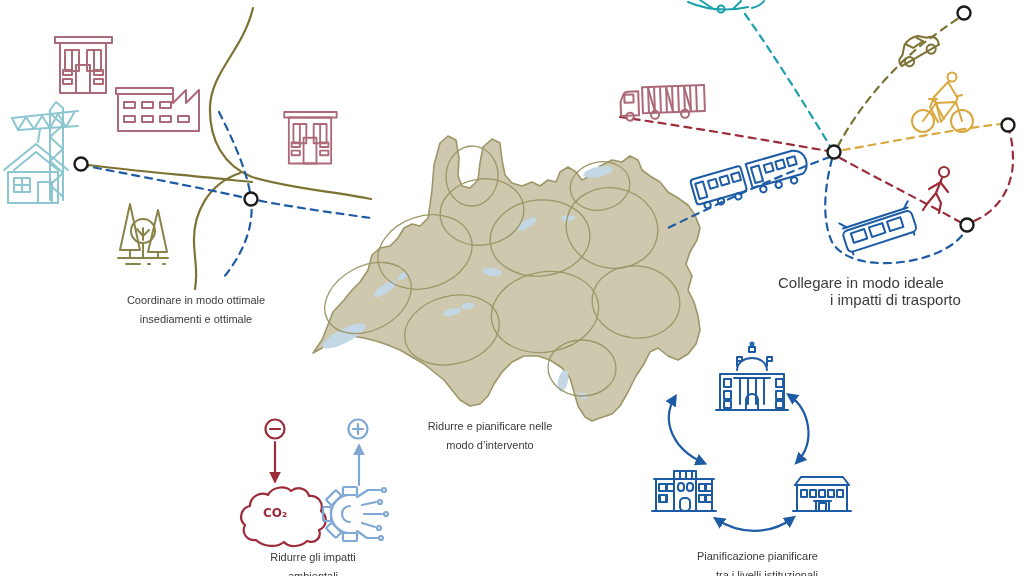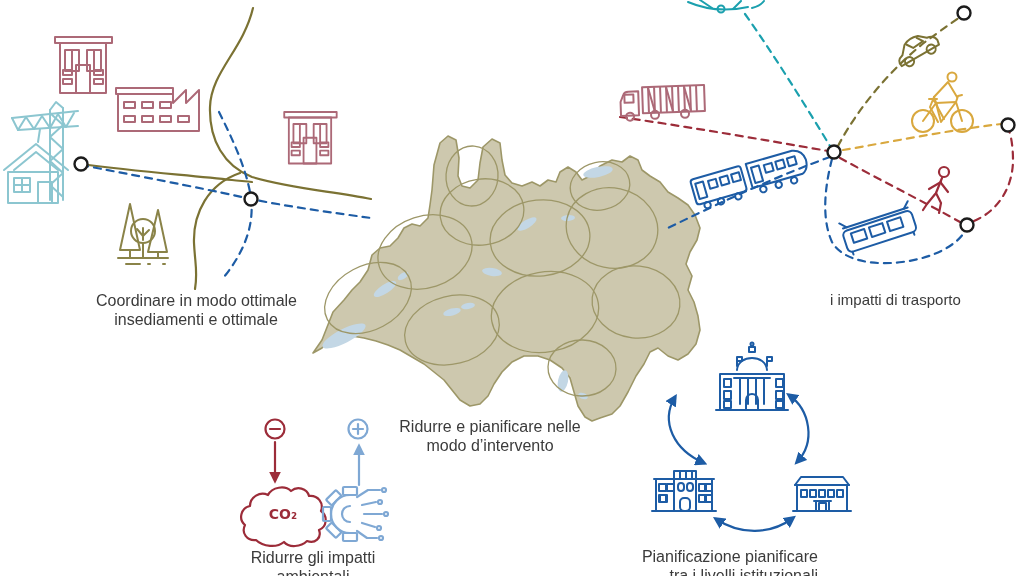--- a/index.html
+++ b/index.html
@@ -17,26 +17,26 @@
   .oliveR{stroke:var(--olive-road);}
   .blue{stroke:var(--blue);}
   .teal{stroke:var(--teal);}
   .yellow{stroke:var(--yellow);}
   .red{stroke:var(--dark-red);}
   .lblue{stroke:var(--light-blue);}
   .mapline{stroke:var(--map-line);}
   .f-map{fill:var(--map-fill);}
   .f-lake{fill:var(--lake);}
   .node{fill:#fff;stroke:var(--node);stroke-width:2.4;}
-  .caption{position:absolute;font-size:16px;line-height:19px;color:var(--text);
+  .caption{position:absolute;font-size:11px;line-height:19px;color:var(--text);
            text-align:center;white-space:nowrap;}
   .caption-line{display:block;}
   .abs-line{position:absolute;font-size:15px;color:var(--text);white-space:nowrap;}
-  #co2-label{position:absolute;left:263px;top:506px;width:40px;text-align:center;
-             font-size:14px;font-weight:bold;color:var(--dark-red);
+  #co2-label{position:absolute;left:263px;top:506px;width:40px;
+             font-size:12px;font-weight:bold;color:var(--dark-red);
              font-family:"DejaVu Sans","Liberation Sans",sans-serif;}
 </style>
 </head>
 <body>
 
 <div id="stage">
 
 <svg width="1024" height="576" viewBox="0 0 1024 576">
   <defs>
     <marker id="ah-red" viewBox="0 0 10 10" refX="7" refY="5" markerWidth="5.5" markerHeight="5.5" orient="auto-start-reverse">
@@ -338,20 +338,21 @@
     <path d="M789,395 C810,410 816,442 797,462" marker-start="url(#ah-blue)" marker-end="url(#ah-blue)"></path>
     <path d="M716,519 C740,535 770,535 793,518" marker-start="url(#ah-blue)" marker-end="url(#ah-blue)"></path>
   </g>
 </svg>
 
 <div class="caption" style="left:96px;top:291px;width:200px;">
   <span class="caption-line">Coordinare in modo ottimale</span>
   <span class="caption-line">insediamenti e ottimale</span>
 </div>
 
+<span class="abs-line" style="left:778px;top:274px;">Collegare in modo ideale</span>
 <span class="abs-line" style="left:830px;top:291px;">i impatti di trasporto</span>
 
 <div class="caption" style="left:390px;top:417px;width:200px;">
   <span class="caption-line">Ridurre e pianificare nelle</span>
   <span class="caption-line">modo d’intervento</span>
 </div>
 
 <div class="caption" style="left:213px;top:548px;width:200px;">
   <span class="caption-line">Ridurre gli impatti</span>
   <span class="caption-line">ambientali</span>

